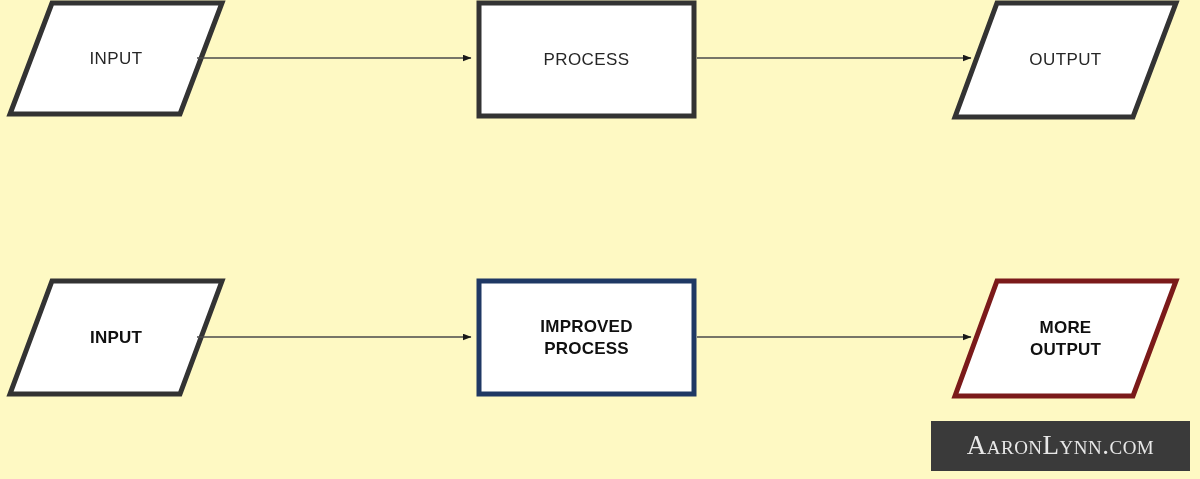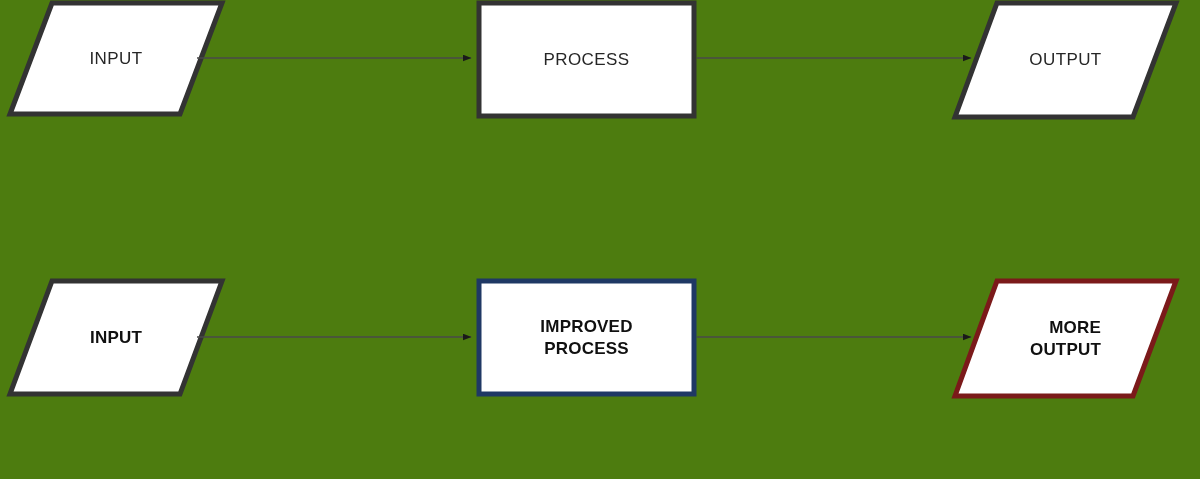--- a/index.html
+++ b/index.html
@@ -8,21 +8,21 @@
     padding: 0;
     background: #ffffff;
   }
   body {
     font-family: "Liberation Sans", sans-serif;
   }
   #canvas {
     position: relative;
     width: 1200px;
     height: 479px;
-    background: #4d7c0f;
+    background: #fef9c3;
     overflow: hidden;
   }
   .flow-svg {
     position: absolute;
     left: 0;
     top: 0;
     width: 1200px;
     height: 479px;
   }
   .node-label {
@@ -119,17 +119,18 @@
 
   <div class="node-label label-top" style="left:479px; top:3px;   width:215px; height:113px;">PROCESS</div>
 
   <div class="node-label label-top" style="left:955px; top:3px;   width:221px; height:114px;">OUTPUT</div>
 
   <div class="node-label label-bottom" style="left:10px;  top:281px; width:212px; height:113px;">INPUT</div>
 
   <div class="node-label label-bottom" style="left:479px; top:281px; width:215px; height:113px;text-align:center;">IMPROVED
 PROCESS</div>
 
-  <div class="node-label label-bottom" style="left:955px; top:281px; width:221px; height:115px;text-align:right;">MORE
+  <div class="node-label label-bottom" style="left:955px; top:281px; width:221px; height:115px;">MORE
 OUTPUT</div>
 
+  <div class="watermark" style="left:931px; top:421px; width:259px; height:48px;">AaronLynn.com</div>
 
 </div>
 
 </body></html>

